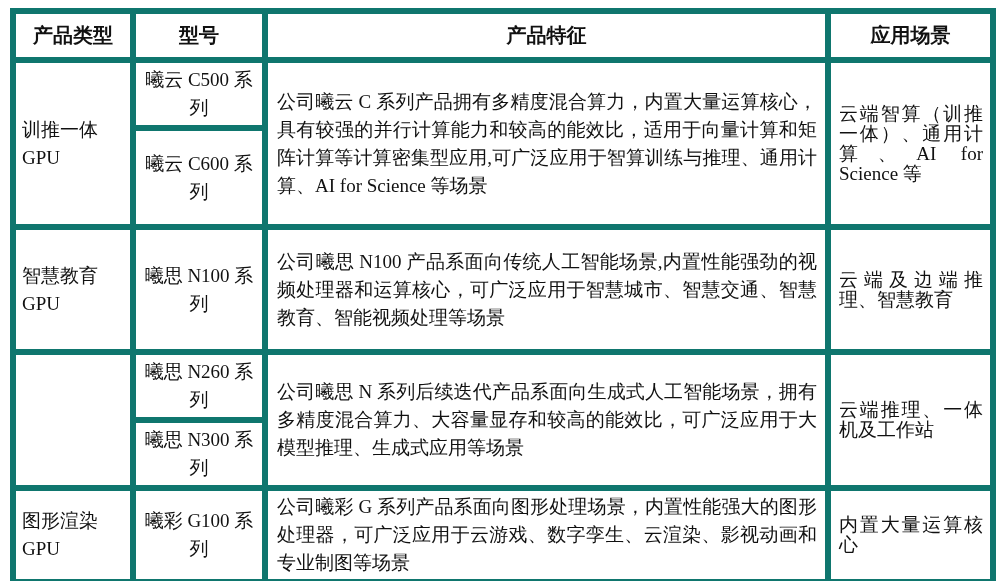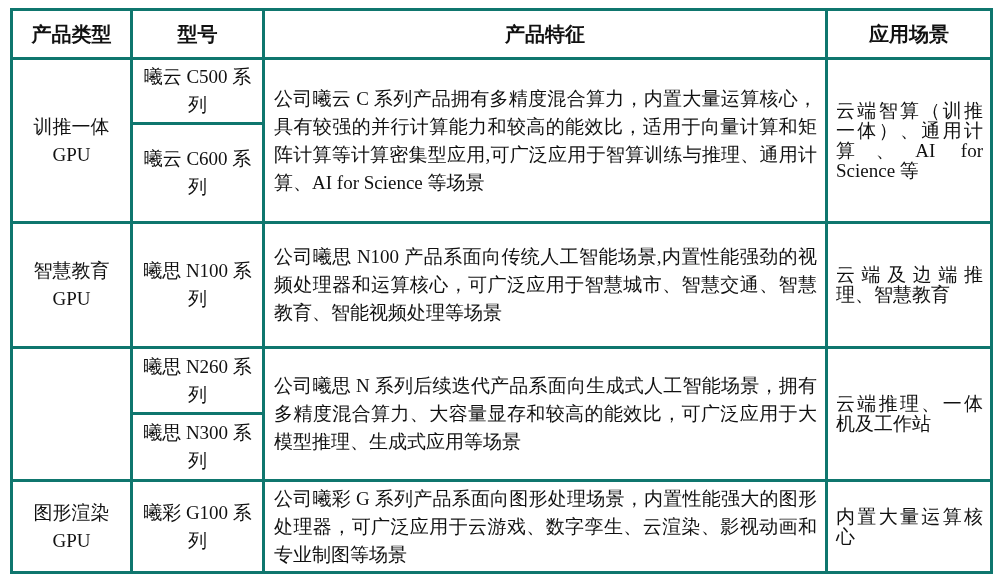--- a/index.html
+++ b/index.html
@@ -18,34 +18,33 @@
     height: 564px;
     border-collapse: collapse;
     table-layout: fixed;
     border: 3px solid #000000;
   }
   col.c-type { width: 120px; }
   col.c-model { width: 132px; }
   col.c-feat { width: 563px; }
   col.c-app { width: 165px; }
   th, td {
-    border: 3px solid #0f766e;
+    border: 6px solid #0f766e;
     box-sizing: border-box;
     overflow: hidden;
   }
   th {
     font-size: 20px;
     font-weight: bold;
     text-align: center;
     vertical-align: middle;
     padding: 2px 4px;
   }
   td { font-size: 19px; }
   td.cell-type {
-    text-align: center;
     vertical-align: middle;
     line-height: 28px;
     padding: 8px 6px;
   }
   td.cell-model {
     text-align: center;
     vertical-align: middle;
     line-height: 28px;
     padding: 3px 6px;
   }

